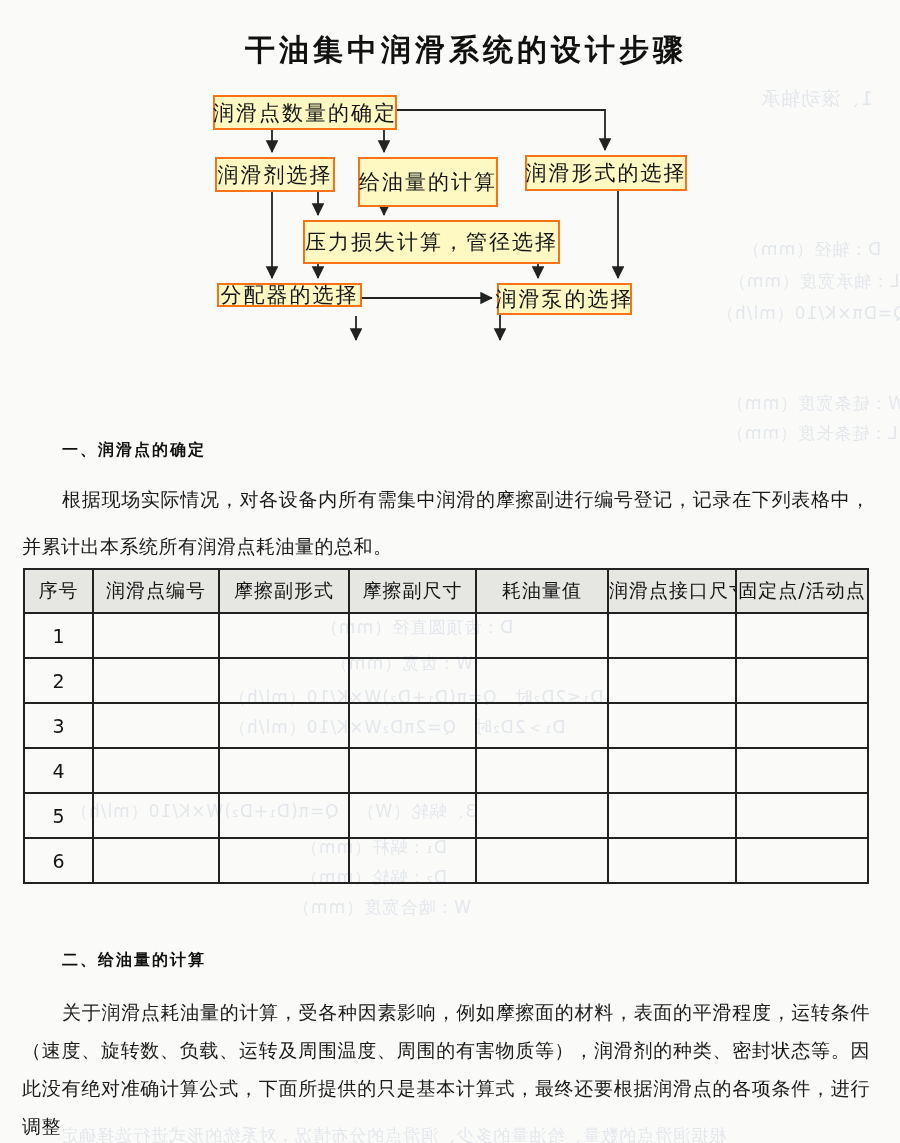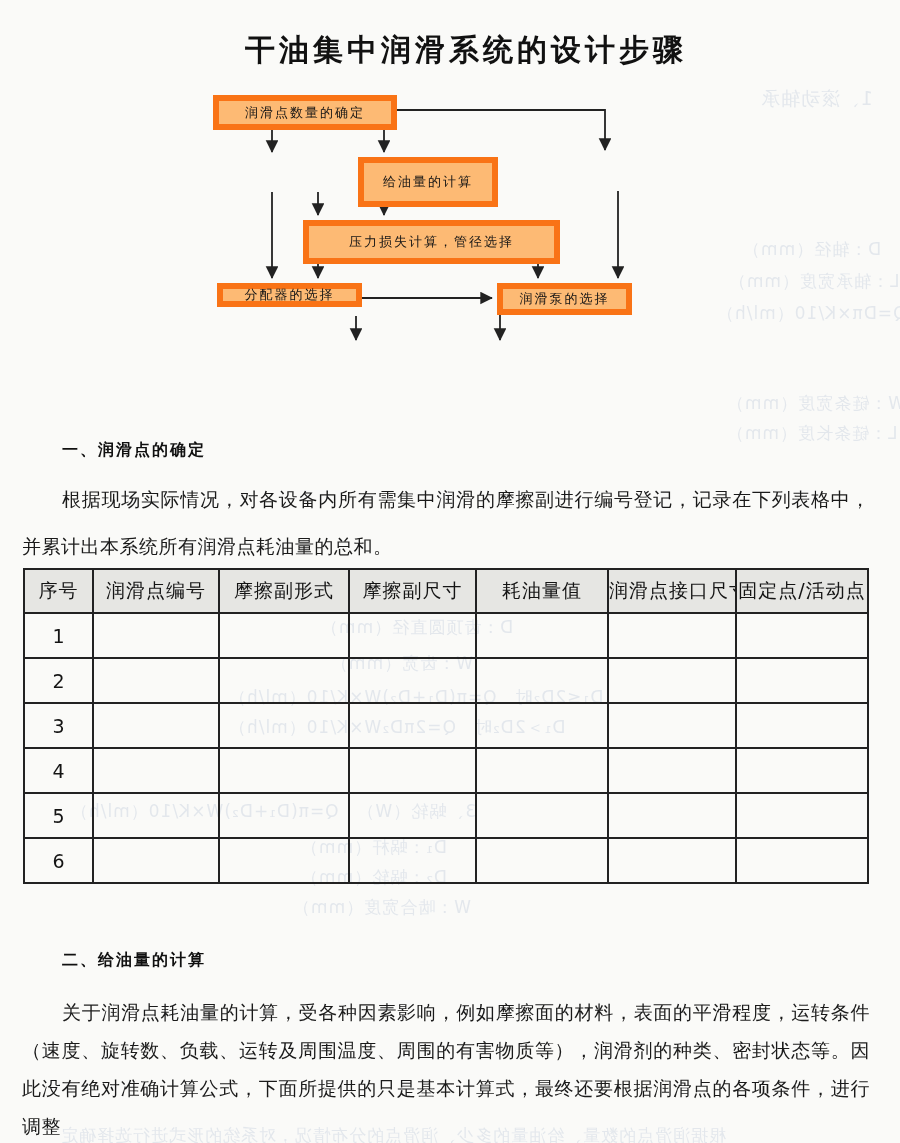--- a/index.html
+++ b/index.html
@@ -18,24 +18,24 @@
     margin:16px;text-align:center;
     font-size:30px;font-weight:bold;letter-spacing:4px;
     color:#111;
   }
   
   .flowchart{position:absolute;left:0;top:0;width:900px;height:400px;}
   .fc-lines{position:absolute;left:0;top:0;width:900px;height:400px;}
   .fc-box{
     position:absolute;
     box-sizing:border-box;
-    border:6px solid #f97316;
-    background:#fdba74;
+    border:2px solid #f97316;
+    background:#fef9c3;
     display:flex;align-items:center;justify-content:center;
-    font-size:13px;letter-spacing:2px;color:#151515;
+    font-size:21px;letter-spacing:2px;color:#151515;
     white-space:nowrap;
   }
   
   .sec-heading{
     position:absolute;margin:0;
     font-size:16px;font-weight:bold;letter-spacing:2px;color:#101010;
   }
   .para{
     position:absolute;margin:0;
     font-size:19px;color:#1a1a1a;
@@ -113,21 +113,23 @@
         <line x1="318" y1="256" x2="318" y2="278" marker-end="url(#arr)"></line>
         <line x1="538" y1="256" x2="538" y2="278" marker-end="url(#arr)"></line>
         <line x1="618" y1="191" x2="618" y2="278" marker-end="url(#arr)"></line>
         <line x1="362" y1="298" x2="492" y2="298" marker-end="url(#arr)"></line>
         <line x1="356" y1="316" x2="356" y2="340" marker-end="url(#arr)"></line>
         <line x1="500" y1="315" x2="500" y2="340" marker-end="url(#arr)"></line>
       </g>
     </svg>
 
     <div class="fc-box" style="left:213px;top:95px;width:184px;height:35px">润滑点数量的确定</div>
+    <div class="fc-box" style="left:215px;top:157px;width:120px;height:35px">润滑剂选择</div>
     <div class="fc-box" style="left:358px;top:157px;width:140px;height:50px">给油量的计算</div>
+    <div class="fc-box" style="left:525px;top:155px;width:162px;height:36px">润滑形式的选择</div>
     <div class="fc-box" style="left:303px;top:220px;width:257px;height:44px">压力损失计算，管径选择</div>
     <div class="fc-box" style="left:217px;top:283px;width:145px;height:24px">分配器的选择</div>
     <div class="fc-box" style="left:497px;top:283px;width:135px;height:32px">润滑泵的选择</div>
   </div>
 
   <h2 class="sec-heading" style="left:62px;top:440px">一、润滑点的确定</h2>
   <p class="para p1">根据现场实际情况，对各设备内所有需集中润滑的摩擦副进行编号登记，记录在下列表格中，并累计出本系统所有润滑点耗油量的总和。</p>
 
   <table class="lube">
     <colgroup>

